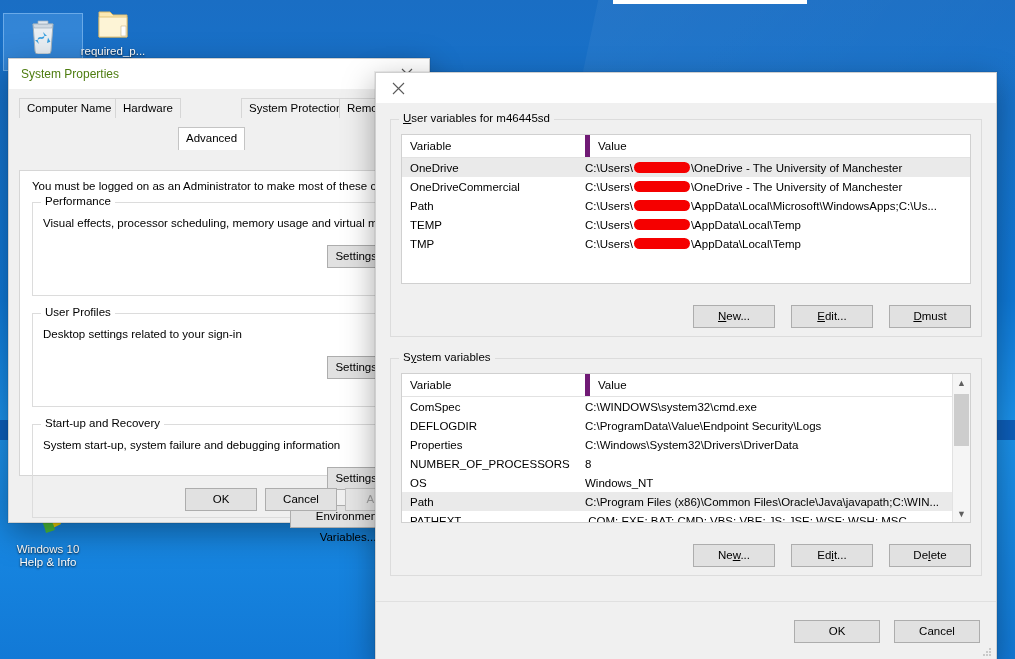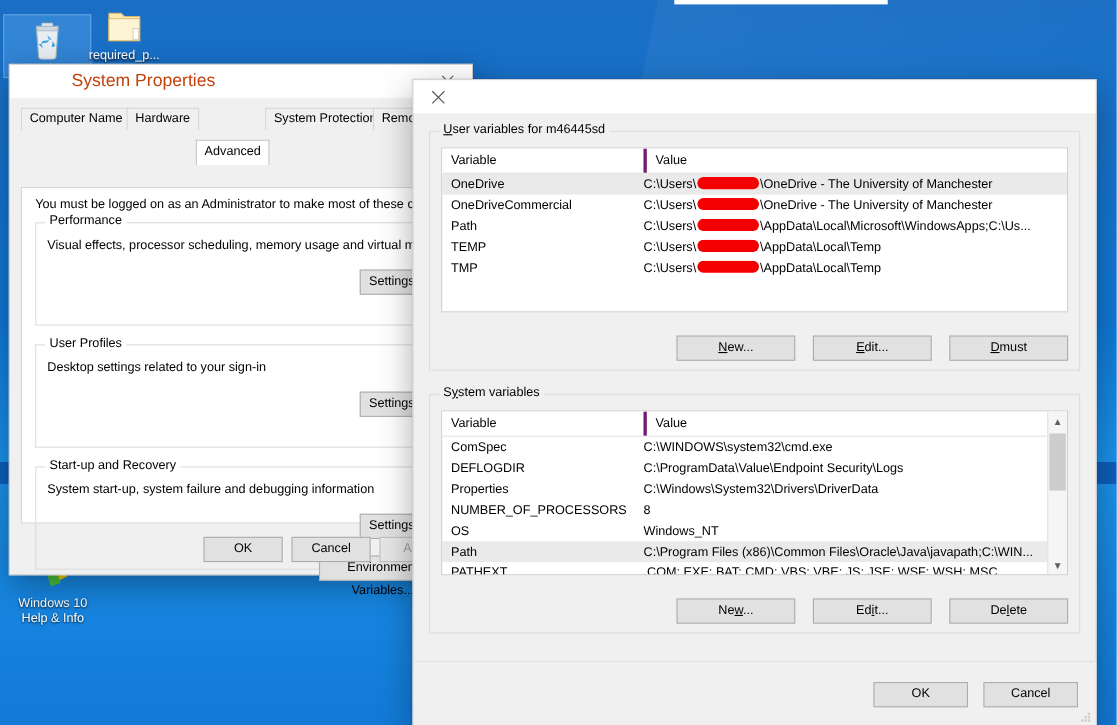--- a/index.html
+++ b/index.html
@@ -23,21 +23,21 @@
   .dicon{position:absolute;width:78px;text-align:center;color:#fff;font-size:11.5px;line-height:13px;
          text-shadow:0 1px 2px rgba(0,0,0,.85);}
   .dicon .glyph{display:block;height:38px;margin:2px auto 3px;}
   .dicon.sel{background:rgba(120,192,255,.28);outline:1px solid rgba(160,210,255,.6);}
   .dlabel{display:inline-block;padding:0 1px;}
 
   
   .win{position:absolute;background:#f0f0f0;border:1px solid #cfcfcf;
        box-shadow:0 0 0 1px rgba(0,0,0,.06),0 10px 30px rgba(0,0,0,.35);}
   .titlebar{height:30px;background:#ffffff;display:flex;align-items:center;}
-  .titlebar .ttl{font-size:16px;color:#c2410c;padding-left:12px;flex:1;margin-left:44px;}
+  .titlebar .ttl{font-size:12px;color:#4d7c0f;padding-left:12px;flex:1;}
   .closebtn{width:45px;height:29px;display:flex;align-items:center;justify-content:center;}
   .closebtn svg{display:block;}
 
   
   #sysprops{left:8px;top:58px;width:420px;height:463px;}
   #sysprops .titlebar{background:#fff;}
   .tabstrip{position:relative;height:22px;margin:6px 10px 0 10px;}
   .tab{position:absolute;top:3px;height:19px;line-height:19px;font-size:11.5px;color:#000;
        padding:0 7px;background:#f0f0f0;border:1px solid #d6d6d6;border-bottom:none;}
   .tab.active{top:0;height:22px;line-height:21px;background:#fff;border-color:#c4c4c4;z-index:3;margin-top:32px;}
@@ -64,35 +64,35 @@
   .evgroup{position:absolute;border:1px solid #dcdcdc;}
   .evgroup .gtitle{background:#f0f0f0;}
   #grp-user{left:14px;top:16px;right:14px;height:216px;}
   #grp-sys{left:14px;top:255px;right:14px;height:216px;}
   .tablewrap{position:absolute;left:10px;right:10px;top:14px;background:#fff;border:1px solid #d0d0d0;
              overflow:hidden;}
   #tw-user{height:148px;}
   #tw-sys{height:148px;right:10px;}
   .thead{display:flex;height:22px;border-bottom:1px solid #e2e2e2;background:#fff;}
   .th{font-size:11.5px;color:#000;line-height:22px;padding-left:8px;}
-  .th.c1{width:175px;border-right:3px solid #701a75;}
+  .th.c1{width:175px;border-right:5px solid #701a75;}
   .th.c2{flex:1;}
   .trow{display:flex;height:19px;align-items:center;}
   .trow.sel{background:#eaeaea;}
   .td{font-size:11.5px;color:#000;white-space:nowrap;overflow:hidden;}
   .td.c1{width:175px;padding-left:8px;box-sizing:border-box;}
   .td.c2{flex:1;padding-left:8px;box-sizing:border-box;position:relative;}
   .redact{display:inline-block;width:56px;height:11px;background:#f50000;border-radius:6px;
           vertical-align:-1px;margin:0 1px;}
   .scroll{position:absolute;right:0;top:0;width:17px;height:100%;background:#f5f5f5;
           border-left:1px solid #e2e2e2;}
   .sc-arrow{height:17px;display:flex;align-items:center;justify-content:center;color:#606060;font-size:9px;}
   .sc-thumb{position:absolute;left:1px;right:1px;top:20px;height:52px;background:#cdcdcd;}
   .evbtns{position:absolute;right:10px;bottom:8px;display:flex;gap:16px;}
-  .btn-nd{width:108px;}
+  .btn-nd{width:82px;}
   .ev-footer{position:absolute;left:0;right:0;bottom:0;height:58px;background:#f0f0f0;
              border-top:1px solid #e0e0e0;display:flex;align-items:center;justify-content:flex-end;
              gap:14px;padding-right:16px;}
   .btn-okc{width:86px;}
   .grip{position:absolute;right:4px;bottom:3px;width:11px;height:11px;opacity:.45;}
   u{text-decoration:underline;}
 </style>
 </head>
 <body>
 

